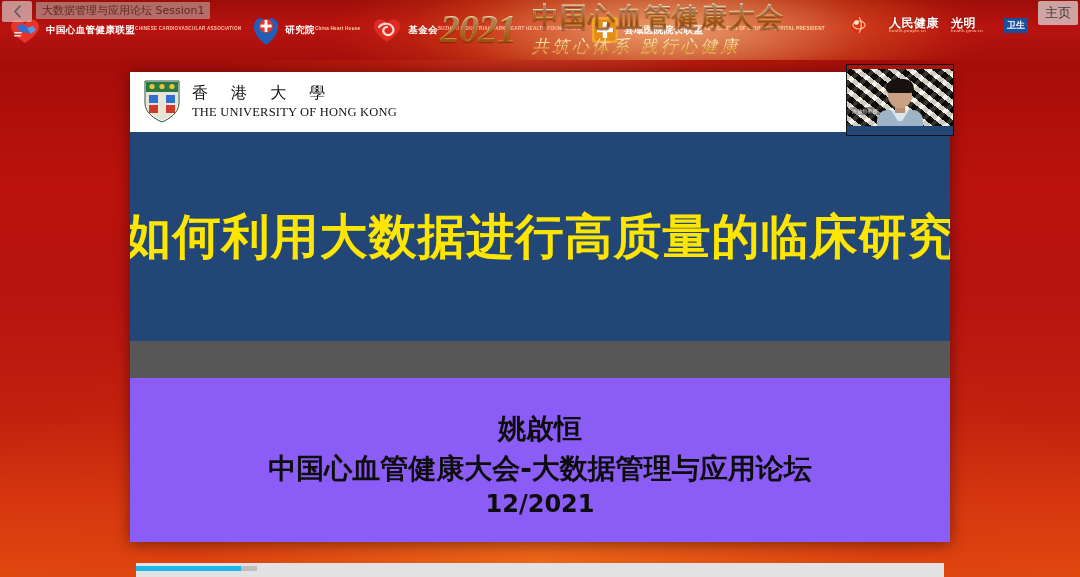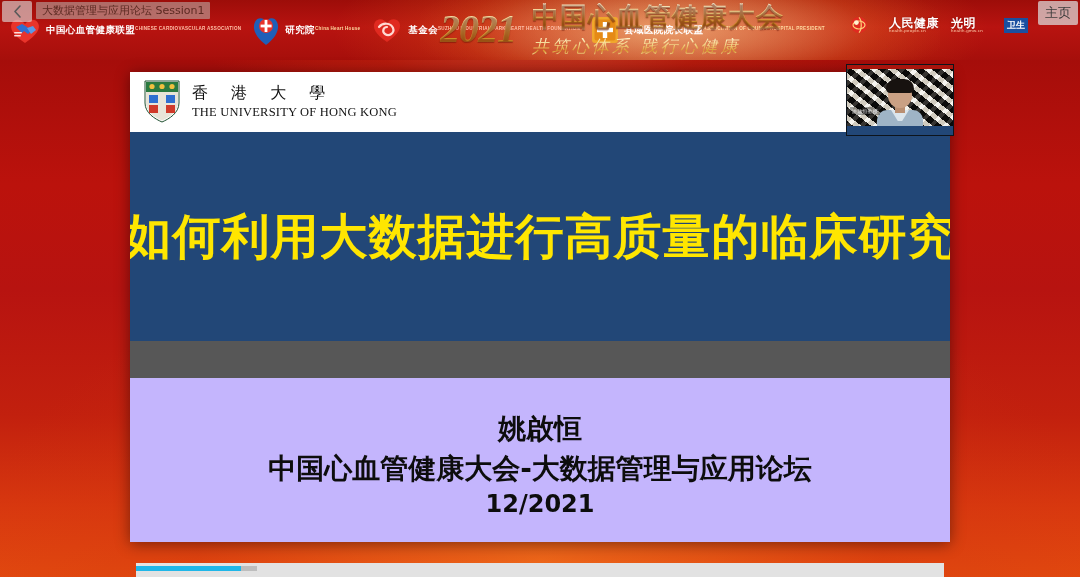--- a/index.html
+++ b/index.html
@@ -75,21 +75,21 @@
   #slide-head{position:relative;height:60px;background:#fff;display:flex;align-items:center;padding-left:12px;gap:10px;}
   #hku-crest{flex:none;}
   .hku-txt{display:flex;flex-direction:column;line-height:1;}
   .hku-cn{font-size:16px;letter-spacing:9px;color:#111;font-family:"DejaVu Serif","Liberation Serif",serif;}
   .hku-en{font-size:12.5px;font-weight:normal;color:#111;letter-spacing:.2px;margin-top:5px;
     font-family:"Liberation Serif","DejaVu Serif",serif;}
   #blue-band{height:209px;background:#224777;display:flex;align-items:center;justify-content:center;}
   #slide-title{font-size:48px;font-weight:bold;color:#ffe600;letter-spacing:1px;white-space:nowrap;
     font-family:"DejaVu Sans","Liberation Sans",sans-serif;text-align:right;}
   #gray-band{height:37px;background:#575757;}
-  #slide-foot{height:164px;background:#c4b5fd;display:flex;flex-direction:column;align-items:center;
+  #slide-foot{height:164px;background:#8b5cf6;display:flex;flex-direction:column;align-items:center;
     justify-content:flex-start;padding-top:32px;gap:2px;}
   .foot-name{font-size:28px;font-weight:bold;color:#0d0d0d;font-family:"DejaVu Sans","Liberation Sans",sans-serif;}
   .foot-forum{font-size:28px;font-weight:bold;color:#0d0d0d;font-family:"DejaVu Sans","Liberation Sans",sans-serif;}
   .foot-date{font-size:24px;font-weight:bold;color:#0d0d0d;font-family:"DejaVu Sans","Liberation Sans",sans-serif;}
 
   
   #pip{position:absolute;left:846px;top:64px;width:106px;height:70px;overflow:hidden;background:#14202c;
     border:1px solid rgba(0,0,0,.35);}
   #pip-bg{position:absolute;inset:0;
     background:

